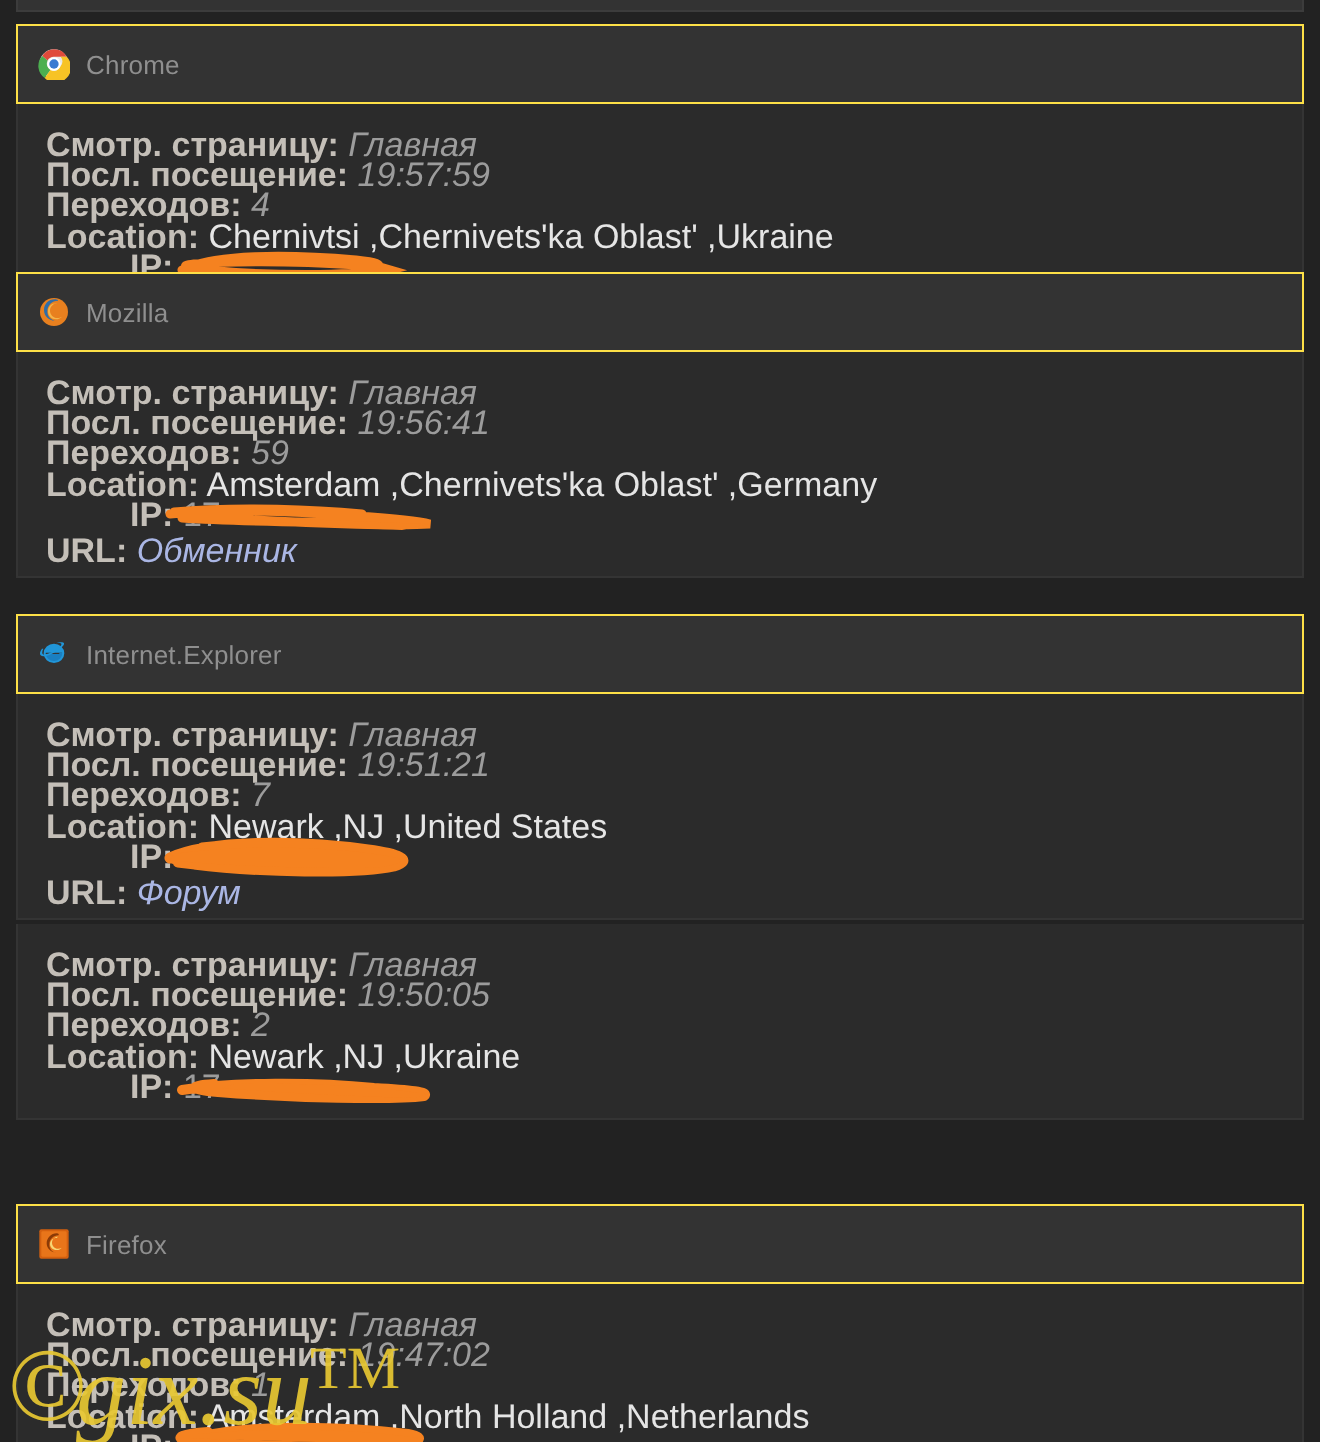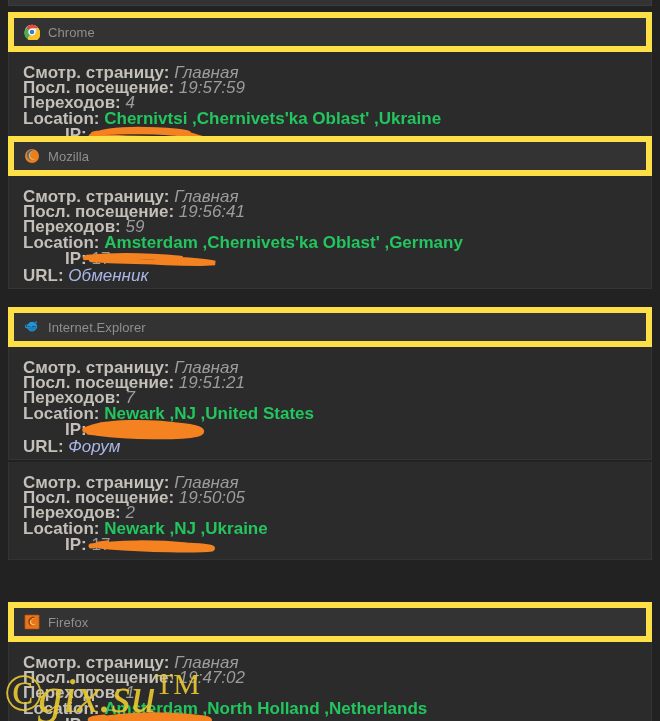--- a/index.html
+++ b/index.html
@@ -40,21 +40,21 @@
   .panel {
     position: absolute;
     left: 8px;
     width: 644px;
     box-sizing: border-box;
   }
 
   .panel-header {
     height: 40px;
     background: #333333;
-    border: 6px solid #fde047;
+    border: 1px solid #fde047;
     box-sizing: border-box;
     display: flex;
     align-items: center;
     padding-left: 10px;
     gap: 8px;
   }
 
   .browser-name {
     color: #8f8f8f;
     font-size: 13px;
@@ -79,22 +79,21 @@
   .lbl {
     font-weight: bold;
     color: #c4bfb8;
   }
   .val {
     font-style: italic;
     color: #9c9c9c;
   }
   .val-plain {
     font-style: normal;
-    color: #22c55e;
-    font-weight: bold;
+    color: #e5e5e5;
   }
   .val-url {
     font-style: italic;
     color: #aab6e4;
   }
 
   
   .ip-row {
     position: relative;
     display: inline-block;

